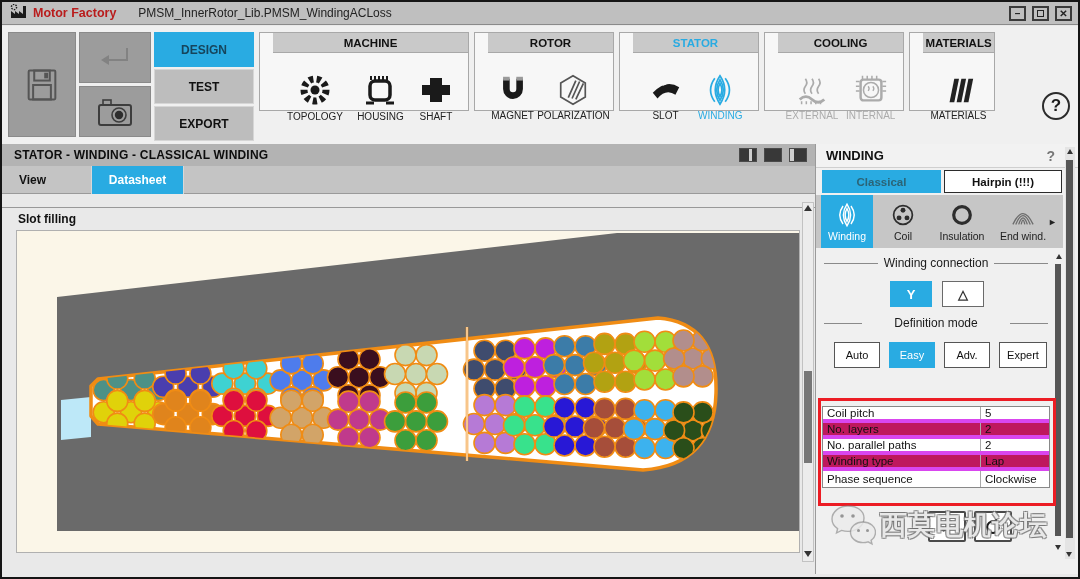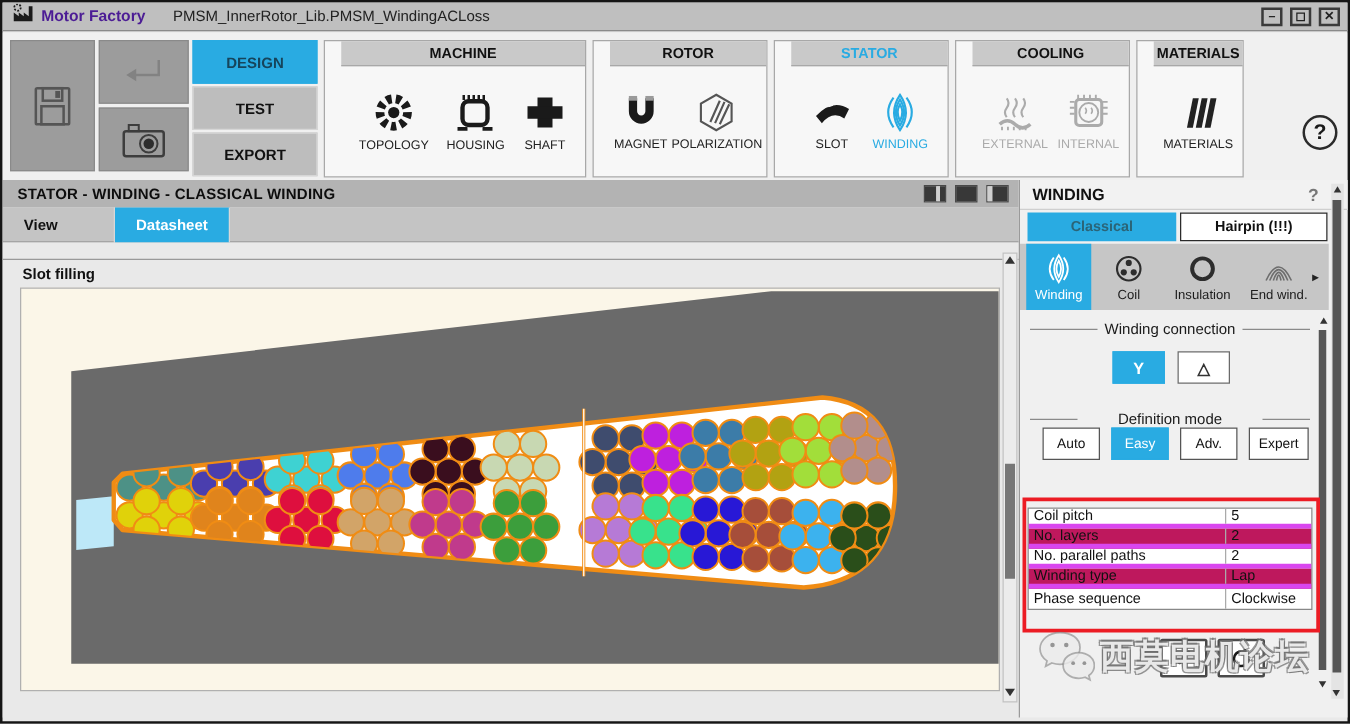--- a/index.html
+++ b/index.html
@@ -4,37 +4,37 @@
 <style>
 * { margin:0; padding:0; box-sizing:border-box; }
 body { font-family:"Liberation Sans", sans-serif; background:#444; }
 .window { position:relative; width:1080px; height:579px; background:#e9e9e9;
   border:2px solid #151515; overflow:hidden; font-family:"Liberation Sans", sans-serif; }
 
 
 .titlebar { position:absolute; left:0; top:0; width:1076px; height:23px;
   background:#bfbfbf; border-bottom:1px solid #8a8a8a; display:flex; align-items:center; }
 .titlebar .app-icon { margin:0 6px 0 8px; }
-.titlebar .app-title { font-weight:bold; font-size:12.5px; color:#4c1d95; margin-right:22px; }
+.titlebar .app-title { font-weight:bold; font-size:12.5px; color:#b91c1c; margin-right:22px; }
 .titlebar .doc-title { font-size:12px; color:#222; }
 .win-controls { position:absolute; right:6px; top:4px; display:flex; gap:6px; }
 .win-btn { width:17px; height:15px; border:2px solid #3a3a3a; background:#bfbfbf;
   display:flex; align-items:center; justify-content:center; font-size:10px; font-weight:bold;
   color:#222; line-height:1; cursor:default; }
 .win-btn .maxbox { width:7px; height:7px; border:1.5px solid #222; }
 
 
 .ribbon { position:absolute; left:0; top:24px; width:1076px; height:118px; background:#f0f0f0; }
 .big-btn { position:absolute; background:#9c9c9c; border:1px solid #8a8a8a;
   display:flex; align-items:center; justify-content:center; }
 .nav-btn { position:absolute; left:152px; width:100px; height:35px; background:#bdbdbd;
   display:flex; align-items:center; justify-content:center; font-weight:bold; font-size:12px;
   color:#111; border:1px solid #d6d6d6; }
 .nav-btn.active { background:#29ABE2; color:#16455c; border-color:#29ABE2; }
-.group { position:absolute; top:6px; height:110px; border:1px solid #a8a8a8; background:#f7f7f7;padding-left:13px; }
+.group { position:absolute; top:6px; height:79px; border:1px solid #a8a8a8; background:#f7f7f7;padding-left:13px; }
 .group-header { height:20px; background:#c9c9c9; border-bottom:1px solid #a8a8a8;
   display:flex; align-items:center; justify-content:center; font-weight:bold; font-size:11.5px; color:#111; }
 .group-header.cyan { color:#29ABE2; }
 .group-body { height:88px; display:flex; align-items:center; justify-content:space-evenly; }
 .ribbon-item { display:flex; flex-direction:column; align-items:center; gap:3px; cursor:default; }
 .ribbon-item .lbl { font-size:10px; color:#222; }
 .ribbon-item.cyan .lbl { color:#29ABE2; }
 .ribbon-item.disabled .lbl { color:#ababab; }
 .help-circle { position:absolute; left:1040px; top:66px; width:28px; height:28px;
   border:2.5px solid #2b2b2b; border-radius:50%; display:flex; align-items:center;
@@ -568,21 +568,21 @@
 
     <div class="settings">
       <div class="divider" style="top:8px;">
         <span class="line"></span>
           <span class="dl">Winding connection</span>
           <span class="line"></span>
       </div>
       <div class="sq-btn cyan" style="left:74px; top:33px;">Y</div>
       <div class="sq-btn" style="left:126px; top:33px;">△</div>
 
-      <div class="divider" style="top:80px;gap:32px;">
+      <div class="divider" style="top:68px;gap:32px;">
         <span class="line"></span>
           <span class="dl">Definition mode</span>
           <span class="line"></span>
       </div>
       <div class="mode-btn" style="left:18px; width:46px;">Auto</div>
       <div class="mode-btn cyan" style="left:73px; width:46px;">Easy</div>
       <div class="mode-btn" style="left:128px; width:46px;">Adv.</div>
       <div class="mode-btn" style="left:183px; width:48px;">Expert</div>
 
       <div class="inputs-wrap">

